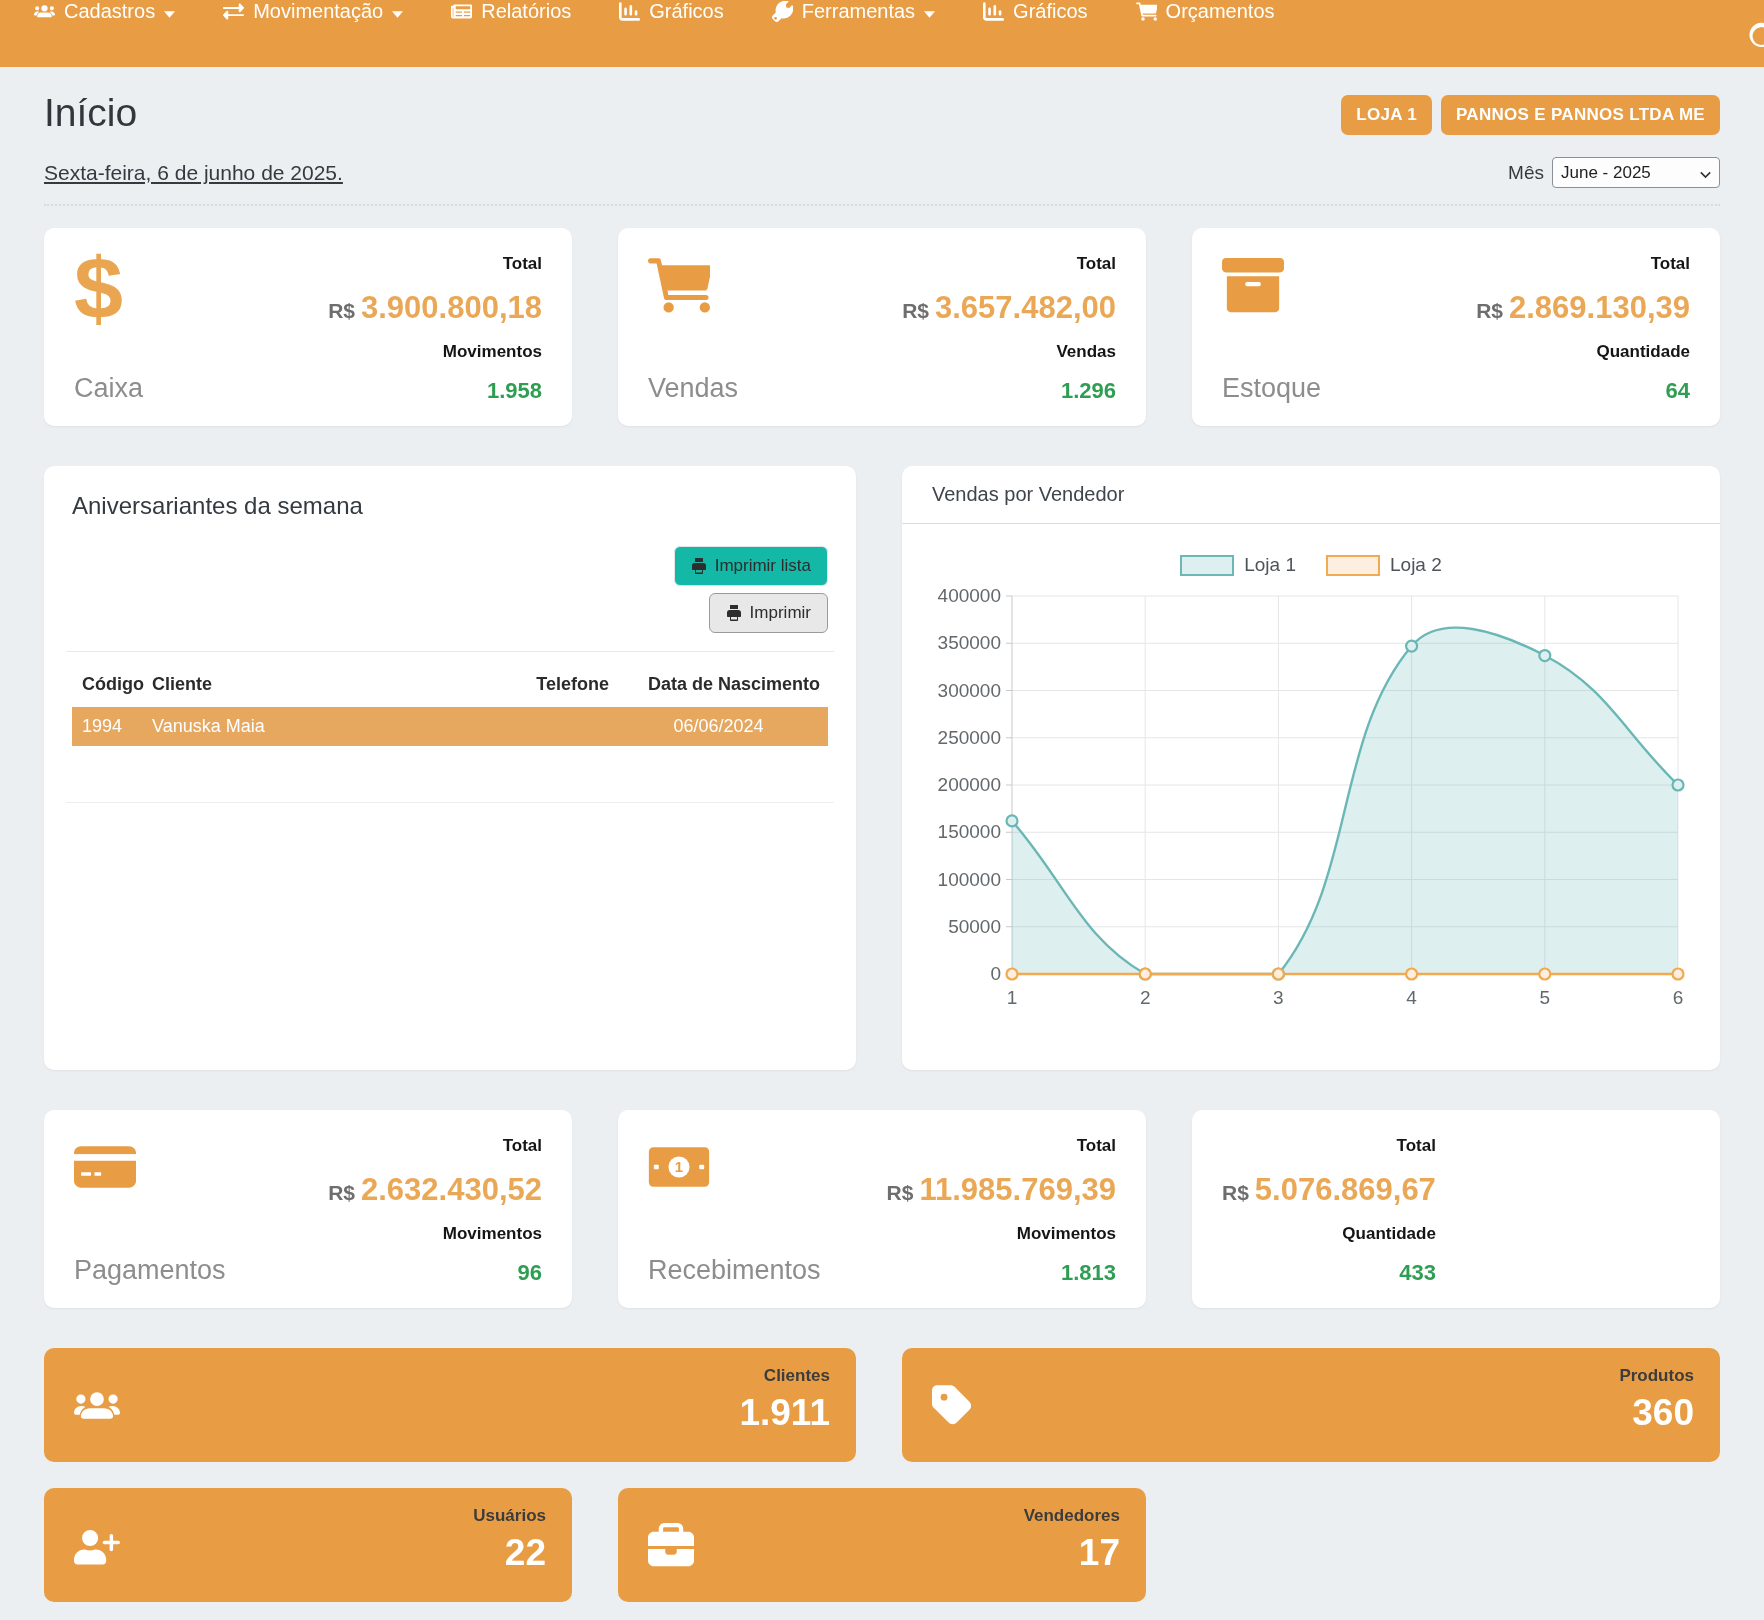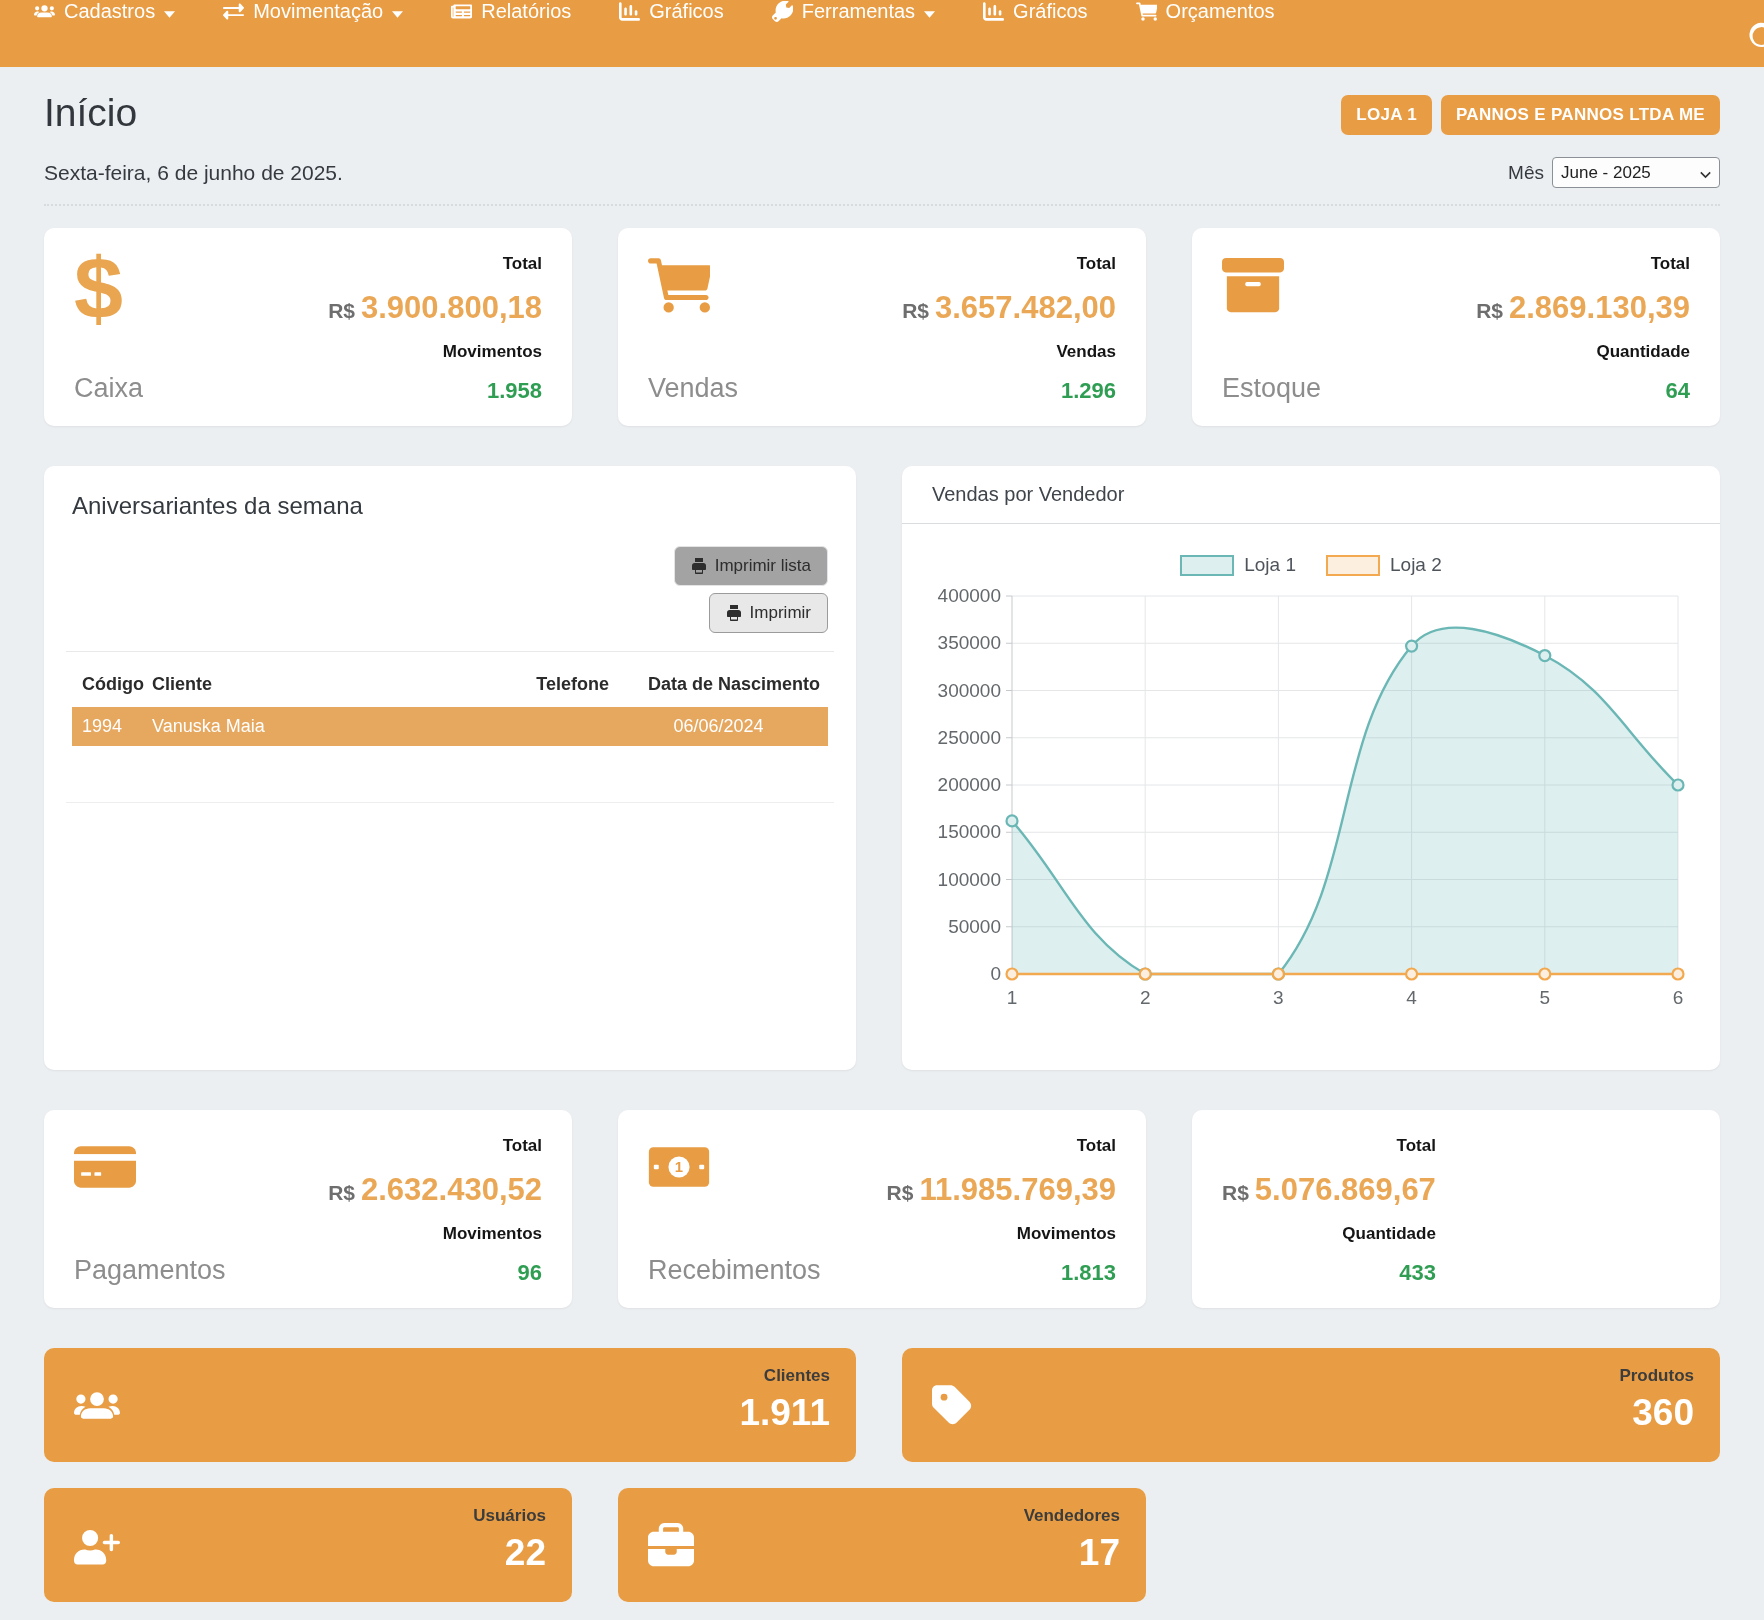--- a/index.html
+++ b/index.html
@@ -15,21 +15,21 @@
   .nav-refresh svg { width:30px; height:30px; fill:#fff; }
 
   
   .page { padding:24px 44px 0 44px; }
   .header-row { display:flex; justify-content:space-between; align-items:flex-start; }
   .page-title { font-size:39px; font-weight:500; color:#31373d; }
   .badges { display:flex; gap:9px; margin-top:4px; }
   .badge { background:#e89d44; color:#fff; font-weight:bold; font-size:17px; letter-spacing:.3px; padding:10px 15px; border-radius:7px; cursor:pointer; }
 
   .date-row { display:flex; justify-content:space-between; align-items:center; margin-top:22px; padding-bottom:16px; border-bottom:2px dotted #d7dbde; }
-  .date-text { font-size:21px; color:#343a40; }
+  .date-text { font-size:21px; color:#343a40;text-decoration:underline; }
   .month-picker { display:flex; align-items:center; gap:8px; font-size:19px; color:#343a40; }
   .select-wrap { position:relative; }
   .select-wrap select { appearance:none; -webkit-appearance:none; width:168px; height:31px; font-size:17px; color:#222; padding:0 30px 0 8px; border:1px solid #8a9096; border-radius:4px; background:#fdfdfd; font-family:inherit; }
   .select-chevron { position:absolute; right:7px; top:8px; pointer-events:none; }
   .select-chevron svg { width:15px; height:15px; }
 
   
   .cards3 { display:grid; grid-template-columns:repeat(3,1fr); gap:46px; margin-top:22px; }
   .stat-card { background:#fff; border-radius:10px; height:198px; padding:26px 30px 22px 30px; display:flex; justify-content:space-between; box-shadow:0 1px 2px rgba(60,64,67,.08); }
   .stat-left { display:flex; flex-direction:column; justify-content:space-between; max-width:175px; }
@@ -44,21 +44,21 @@
   .stat-amount .amt { font-size:31px; font-weight:bold; color:#eaa857; }
   .stat-sub-value { font-size:22px; font-weight:bold; color:#2f9e53; }
 
   
   .panels-row { display:grid; grid-template-columns:812px 1fr; gap:46px; margin-top:40px; height:604px; }
   .panel { background:#fff; border-radius:10px; padding:26px 28px; box-shadow:0 1px 2px rgba(60,64,67,.08); }
   .panel-title { font-size:24px; color:#343a40; font-weight:400; }
   .btn-stack { display:flex; flex-direction:column; align-items:flex-end; gap:7px; margin-top:26px; }
   .btn { display:inline-flex; align-items:center; gap:8px; font-size:17px; color:#2d2d2d; padding:9px 16px; border-radius:6px; cursor:pointer; font-family:inherit; }
   .btn svg { width:16px; height:16px; fill:#2d2d2d; }
-  .btn-flat { background:#a3a3a3; border:1px solid #e3e4e5; }
+  .btn-flat { background:#14b8a6; border:1px solid #e3e4e5; }
   .btn-raised { background:#e8e8e8; border:1px solid #9b9b9b; }
   .panel-divider { border:none; border-top:1px solid #e7e9eb; margin:18px -6px 0 -6px; }
   .bday-table { width:100%; border-collapse:collapse; margin-top:6px; }
   .bday-table th { font-size:18px; font-weight:bold; color:#2b2b2b; text-align:left; padding:16px 4px 12px 4px; }
   .bday-table th.col-phone { text-align:right; width:110px; }
   .bday-table th.col-date { text-align:right; width:215px; padding-right:8px; }
   .bday-table th.col-code { width:64px; padding-left:10px; }
   .bday-row { background:#e6a75f; color:#fff; cursor:pointer; }
   .bday-row td { font-size:18px; padding:9px 4px; }
   .bday-row td.cell-code { padding-left:10px; }

